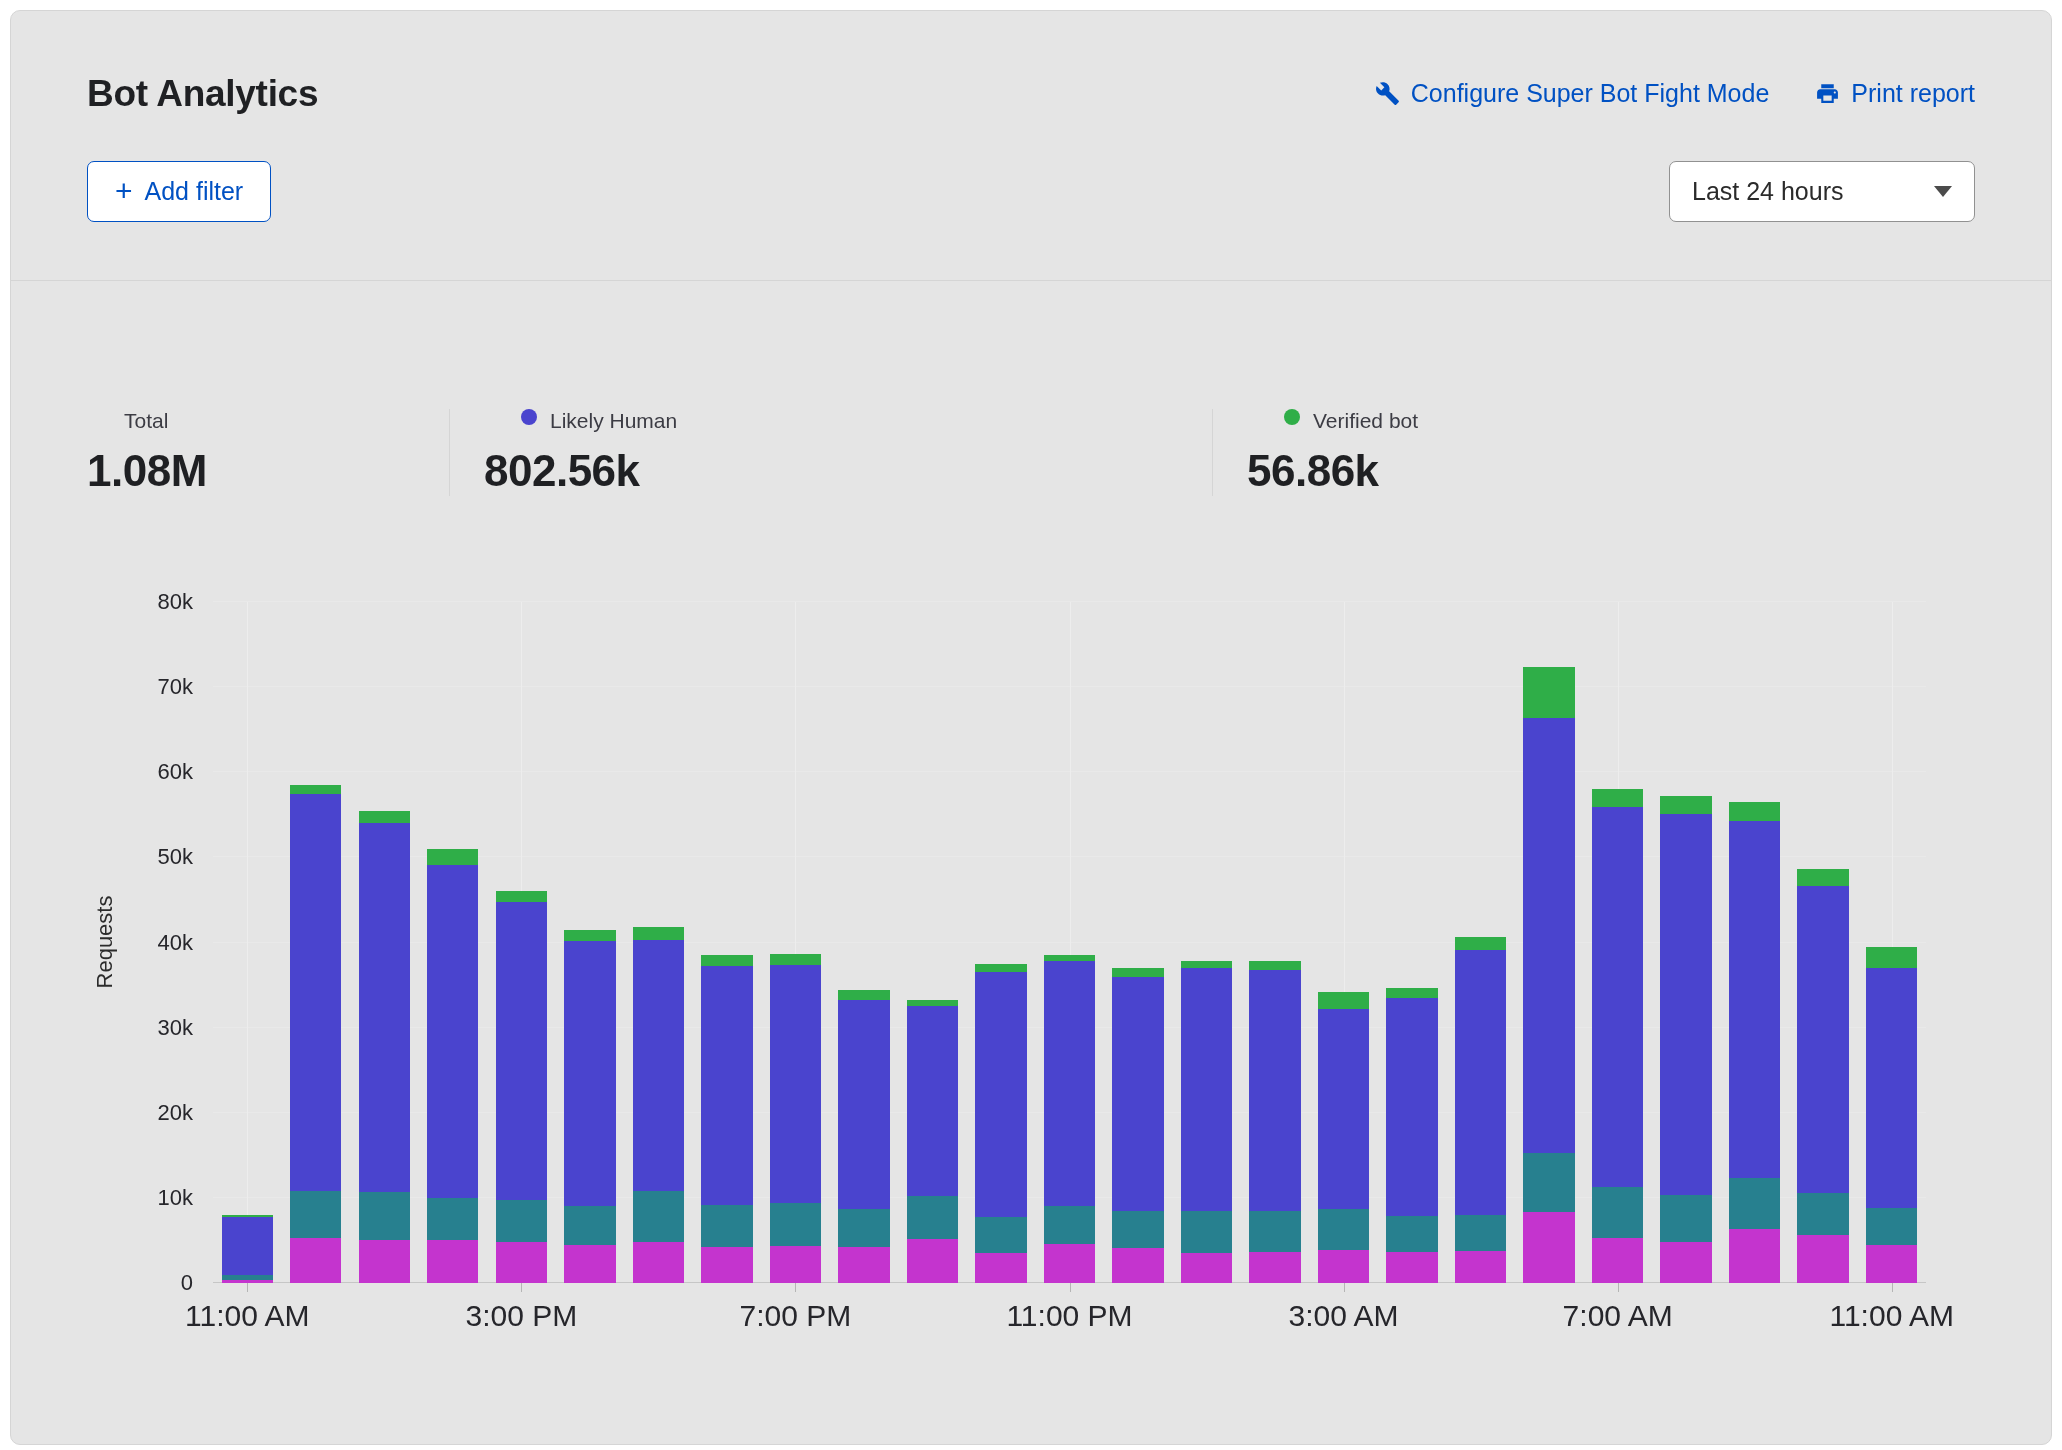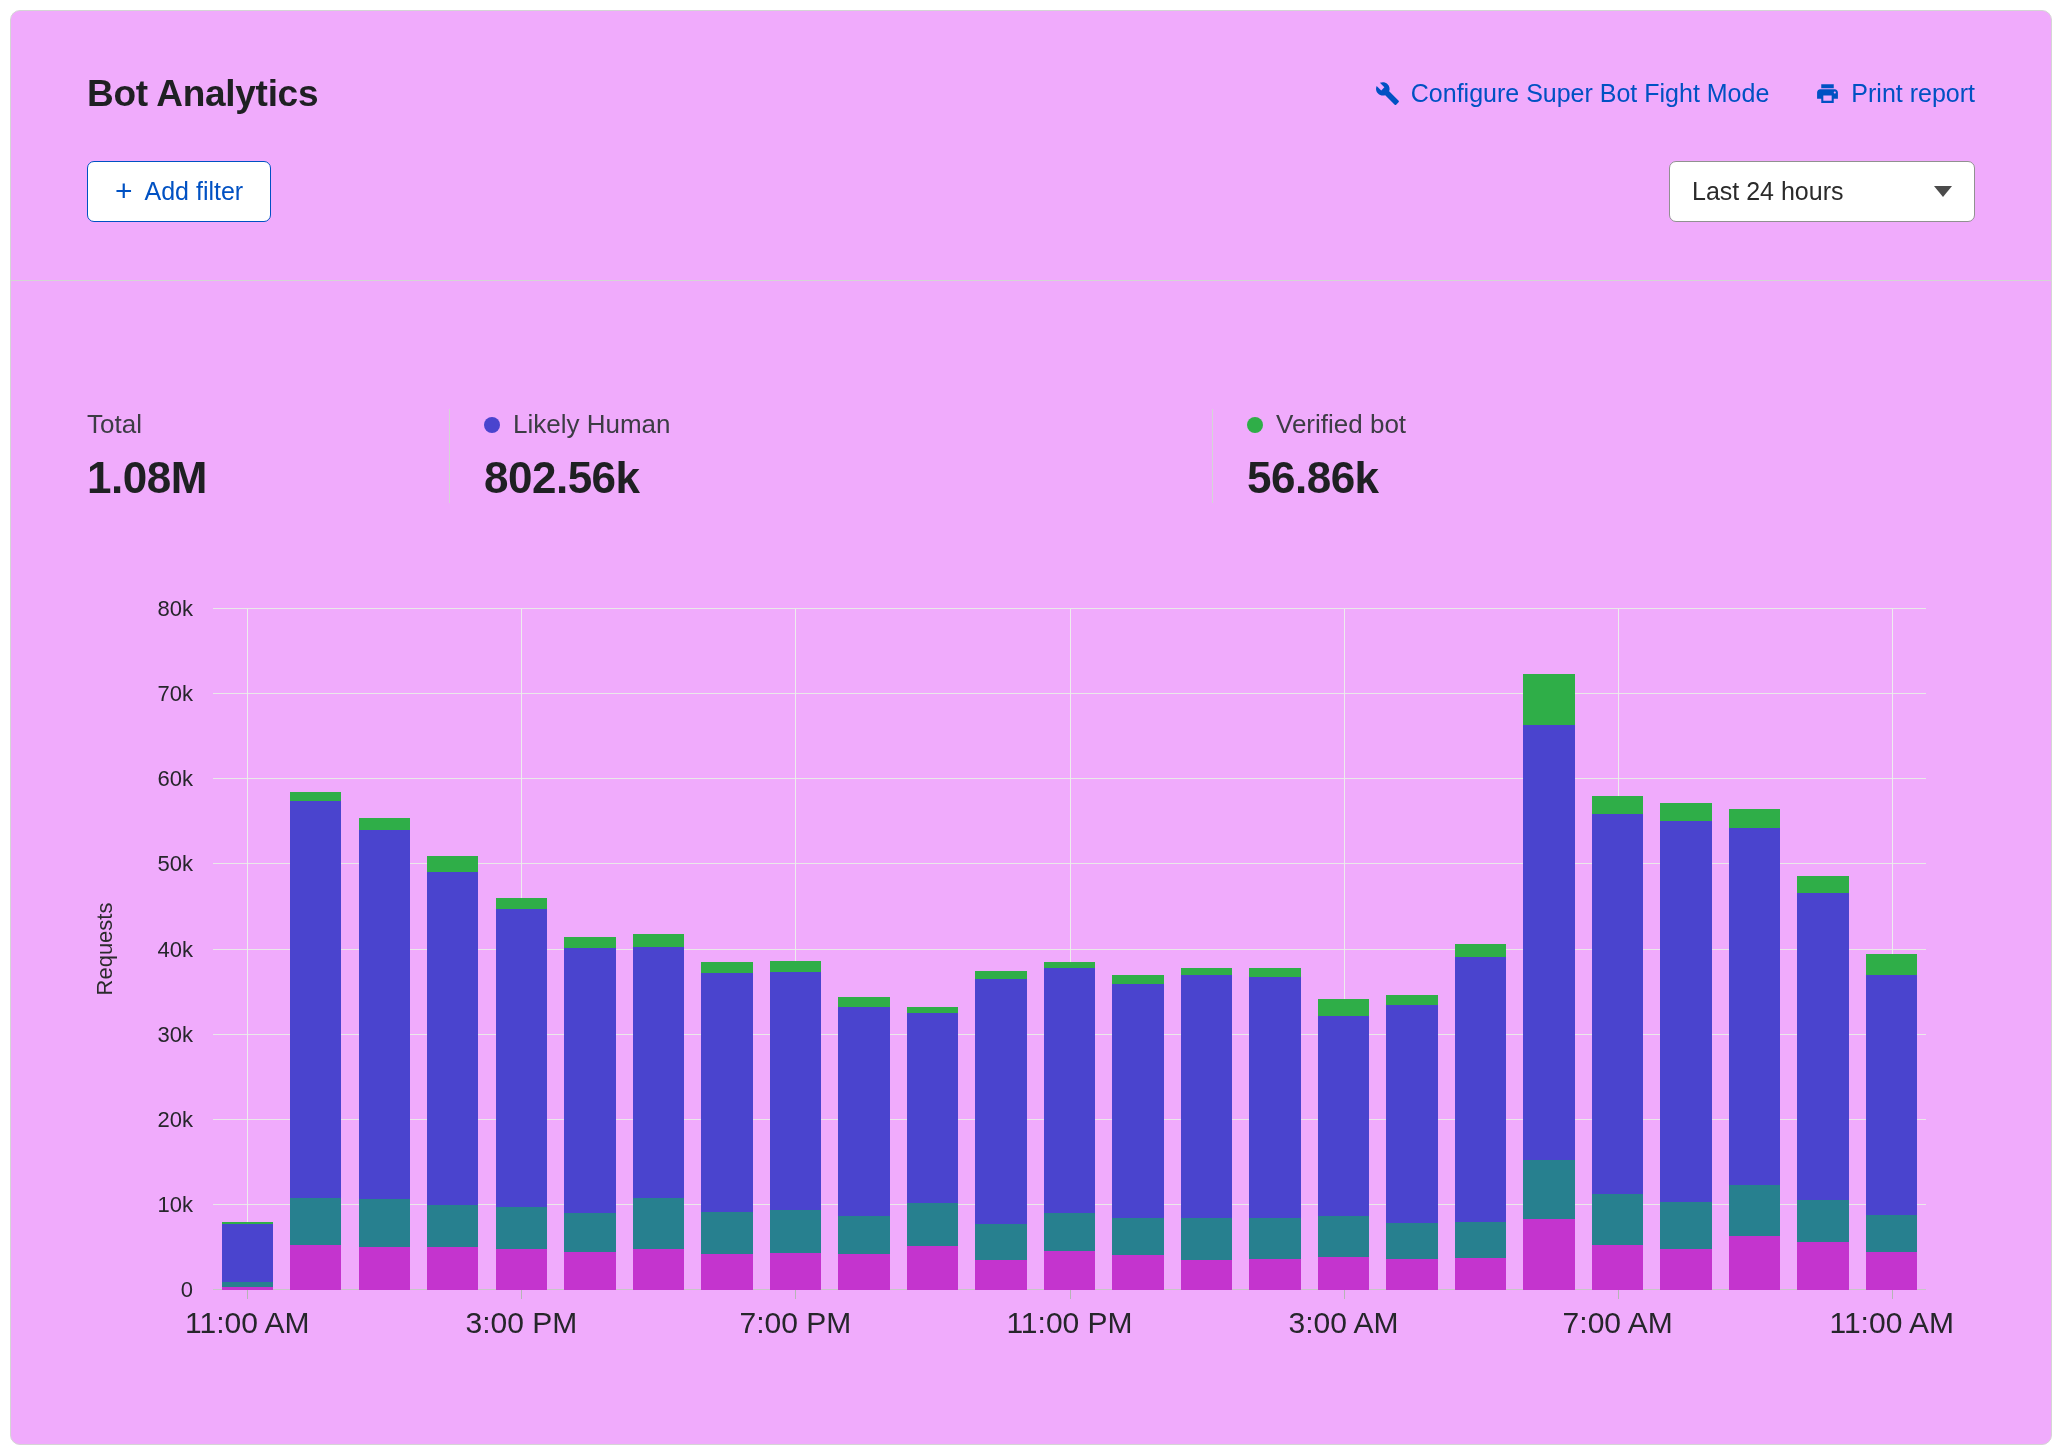--- a/index.html
+++ b/index.html
@@ -1,19 +1,19 @@
 <!DOCTYPE html>
 <html><head>
 <meta charset="utf-8">
 <style>
   * { margin:0; padding:0; box-sizing:border-box; }
   html,body { width:2062px; height:1450px; background:#ffffff;
     font-family:"Liberation Sans", sans-serif; color:#1f2023; }
   .card { position:absolute; left:10px; top:10px; width:2042px; height:1435px;
-    background:#f0abfc; border:1px solid #d5d5d5; border-radius:10px; overflow:hidden; }
+    background:#e5e5e5; border:1px solid #d5d5d5; border-radius:10px; overflow:hidden; }
 
   
   .card-header { padding:62px 76px 0 76px; }
   .header-row { display:flex; justify-content:space-between; align-items:flex-start; }
   .page-title { font-size:37px; font-weight:700; letter-spacing:-0.3px; color:#1f2023; }
   .header-links { display:flex; gap:46px; margin-top:6px; }
   .hlink { display:flex; align-items:center; gap:11px; color:#0051c3; font-size:25px;
     text-decoration:none; cursor:pointer; }
   .hlink svg { flex:0 0 auto; }
   .filter-row { display:flex; justify-content:space-between; align-items:center;
@@ -31,21 +31,21 @@
 
   
   .card-body { padding:82px 76px 0 76px; }
   .section-title { display:flex; align-items:center; gap:15px; font-size:28px; font-weight:700; }
   .pie-icon { width:22px; height:22px; border-radius:50%;
     background:conic-gradient(#474747 0deg 100deg, #ababab 100deg 360deg); }
 
   .stats { display:flex; margin-top:46px; }
   .stat { flex:1; border-left:1px solid #d5d5d5; padding-left:34px; }
   .stat:first-child { border-left:none; padding-left:0; flex:0 0 362px; }
-  .stat-label { display:flex; align-items:center; gap:13px; font-size:26px; color:#3c3c44; }
+  .stat-label { display:flex; gap:13px; font-size:21px; color:#3c3c44;margin-left:37px; }
   .dot { width:16px; height:16px; border-radius:50%; flex:0 0 auto; }
   .stat-value { font-size:44px; font-weight:700; margin-top:13px; letter-spacing:-0.5px; color:#1f2023; }
 
   
   .chart { position:relative; margin-top:106px; height:800px; }
   .y-title { position:absolute; left:18px; top:340px; transform:translate(-50%,-50%) rotate(-90deg);
     font-size:22px; color:#2b2b2b; white-space:nowrap; }
   .yticks { position:absolute; left:0; top:0; width:106px; height:681px; }
   .ytick { position:absolute; right:0; transform:translateY(50%); font-size:22px; color:#26262b; }
   .plot { position:absolute; left:126px; top:0; width:1713px; height:681px; }

